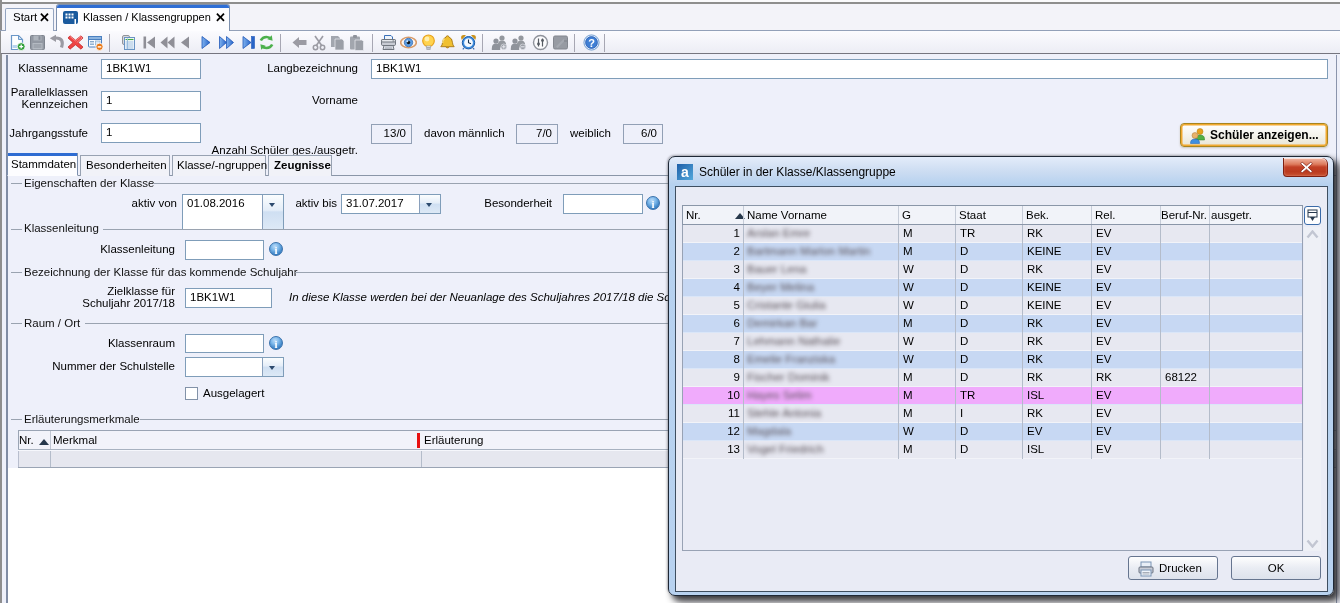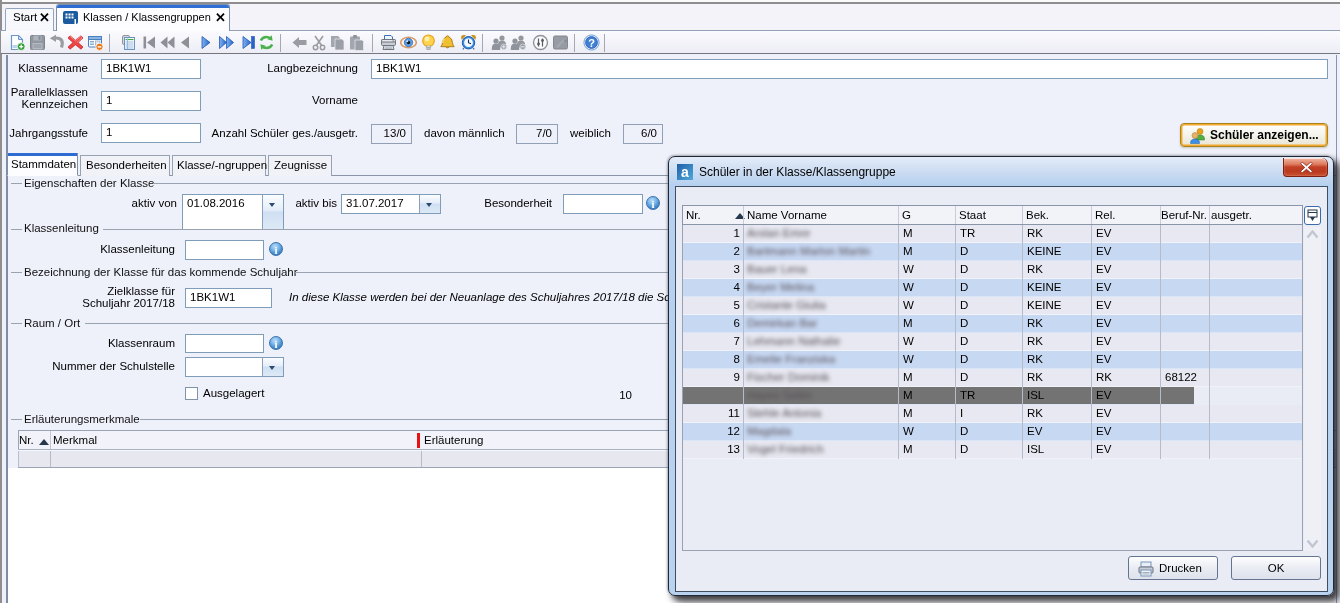--- a/index.html
+++ b/index.html
@@ -273,21 +273,21 @@
 <div class="lbl" style="left:0px;top:86px;width:88px;">Parallelklassen<br>Kennzeichen</div>
 <div class="inp" style="left:101px;top:91px;width:100px;height:20px;">
       <span class="txt">1</span>
     </div>
 <div class="lbl" style="left:200px;top:94px;width:158px;">Vorname</div>
 
 <div class="lbl" style="left:0px;top:127px;width:88px;">Jahrgangsstufe</div>
 <div class="inp" style="left:101px;top:123px;width:100px;height:20px;">
       <span class="txt">1</span>
     </div>
-<div class="lbl" style="left:200px;top:127px;width:158px;">Anzahl Schüler ges./ausgetr.</div>
+<div class="lbl" style="left:200px;top:144px;width:158px;">Anzahl Schüler ges./ausgetr.</div>
 <div class="ro" style="left:371px;top:124px;width:41px;height:20px;">
       <span style="position:absolute;right:5px;top:2px;">13/0</span>
     </div>
 <div class="lbl" style="left:424px;top:127px;width:80px;text-align:left;">davon männlich</div>
 <div class="ro" style="left:516px;top:124px;width:42px;height:20px;">
       <span style="position:absolute;right:5px;top:2px;">7/0</span>
     </div>
 <div class="lbl" style="left:570px;top:127px;width:42px;text-align:left;">weiblich</div>
 <div class="ro" style="left:623px;top:124px;width:40px;height:20px;">
       <span style="position:absolute;right:5px;top:2px;">6/0</span>
@@ -302,21 +302,21 @@
   </svg>
   <div class="abs" style="left:29px;top:4px;font-weight:bold;font-size:12px;">Schüler anzeigen...</div>
 </div>
 
 <div class="abs" style="left:8px;top:175px;width:1328px;height:1px;background:#8a96a8;"></div>
 <div class="abs" style="left:80px;top:155px;width:90px;height:21px;background:#f1f2f8;border:1px solid #98a2b2;border-bottom:none;"></div>
 <div class="abs" style="left:86px;top:159px;">Besonderheiten</div>
 <div class="abs" style="left:172px;top:155px;width:94px;height:21px;background:#f1f2f8;border:1px solid #98a2b2;border-bottom:none;"></div>
 <div class="abs" style="left:177px;top:159px;text-align:right;">Klasse/-ngruppen</div>
 <div class="abs" style="left:268px;top:155px;width:64px;height:21px;background:#f1f2f8;border:1px solid #98a2b2;border-bottom:none;"></div>
-<div class="abs" style="left:274px;top:159px;">Zeugnisse</div>
+<div class="abs" style="left:274px;top:159px;font-weight:bold;">Zeugnisse</div>
 
 <div class="abs" style="left:7px;top:153px;width:71px;height:23px;background:#fdfdff;border:1px solid #7d90ae;border-bottom:1px solid #fdfdff;"></div>
 <div class="abs" style="left:8px;top:153px;width:69px;height:3px;background:#2e6cd2;"></div>
 <div class="abs" style="left:11px;top:158px;">Stammdaten</div>
 
 <div class="hline" style="left:11px;top:183px;width:11px;"></div>
 <div class="legend" style="left:24px;top:177px;">Eigenschaften der Klasse</div>
 <div class="hline" style="left:153px;top:183px;width:1175px;"></div>
 
 <div class="lbl" style="left:0px;top:197px;width:177px;">aktiv von</div>
@@ -493,21 +493,21 @@
           </div>
           <div style="position:absolute;left:0;top:144px;width:619px;height:18px;background:#e7e8f1;border-bottom:1px solid #f2f3f8">
             <span style="position:absolute;right:562px;top:2px;">9</span>
             <span class="blur" style="position:absolute;left:64px;top:2px;">Fischer Dominik</span>
             <span style="position:absolute;left:220px;top:2px;">M</span>
             <span style="position:absolute;left:277px;top:2px;">D</span>
             <span style="position:absolute;left:344px;top:2px;">RK</span>
             <span style="position:absolute;left:413px;top:2px;">RK</span>
             <span style="position:absolute;left:482px;top:2px;">68122</span>
           </div>
-          <div style="position:absolute;left:0;top:162px;width:511px;height:18px;background:#737373;border-bottom:1px solid #dae6f8">
+          <div style="position:absolute;left:0;top:162px;width:619px;height:18px;background:#f0abfc;border-bottom:1px solid #dae6f8">
             <span style="position:absolute;right:562px;top:2px;">10</span>
             <span class="blur" style="position:absolute;left:64px;top:2px;">Hayes Selim</span>
             <span style="position:absolute;left:220px;top:2px;">M</span>
             <span style="position:absolute;left:277px;top:2px;">TR</span>
             <span style="position:absolute;left:344px;top:2px;">ISL</span>
             <span style="position:absolute;left:413px;top:2px;">EV</span>
             <span style="position:absolute;left:482px;top:2px;"></span>
           </div>
           <div style="position:absolute;left:0;top:180px;width:619px;height:18px;background:#e7e8f1;border-bottom:1px solid #f2f3f8">
             <span style="position:absolute;right:562px;top:2px;">11</span>

